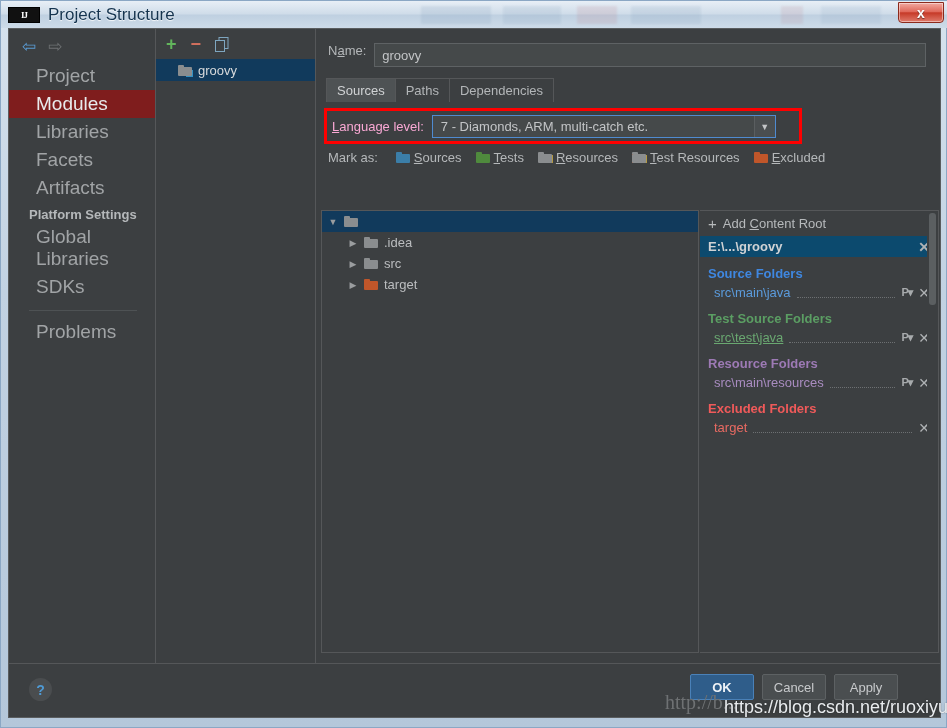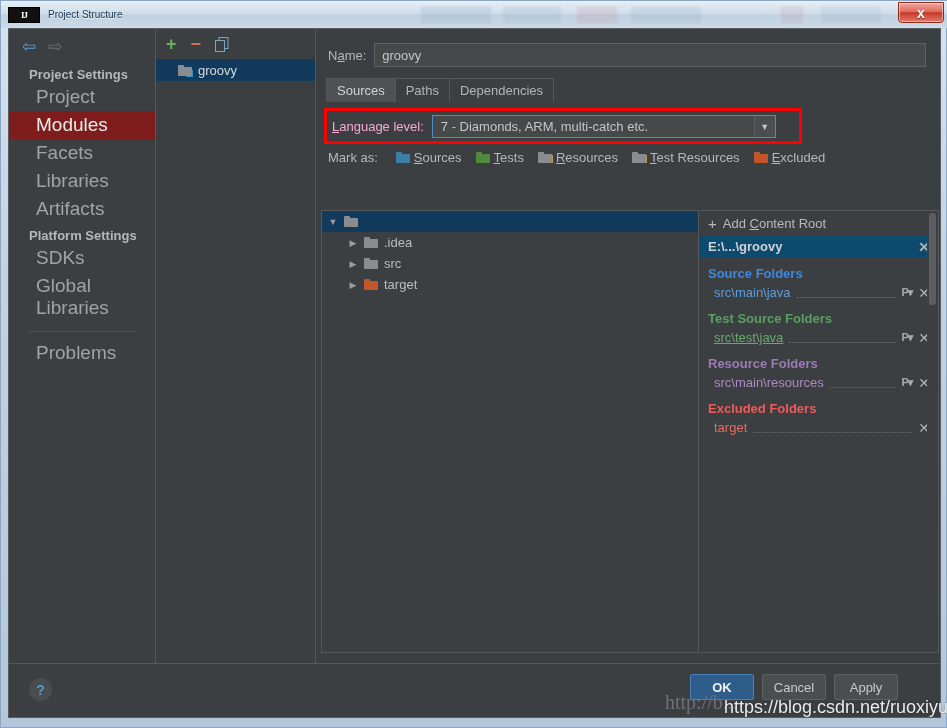--- a/index.html
+++ b/index.html
@@ -40,21 +40,21 @@
     font-weight: bold;
     font-family: "Liberation Serif", serif;
     display: flex;
     align-items: center;
     justify-content: center;
     letter-spacing: -1px;
     flex: 0 0 auto;
   }
   .title-text {
     margin-left: 8px;
-    font-size: 10px;
+    font-size: 17px;
     color: #15344f;
     text-shadow: 0 1px 1px rgba(255,255,255,0.9);
     white-space: nowrap;
   }
   .title-ghost {
     position: absolute;
     left: 420px; top: 5px;
     width: 460px; height: 18px;
     opacity: .35;
     background:
@@ -167,21 +167,21 @@
   
   .main {
     position: absolute;
     left: 307px; top: 0;
     right: 0; height: 634px;
     background: #3c3f41;
   }
 
   .name-row {
     display: flex;
-    align-items: center;
+    align-items: flex-start;
     gap: 8px;
     padding: 14px 14px 0 12px;
   }
   .name-label { color: #b5b8ba; font-size: 13px; white-space: nowrap; }
   .name-label u { text-decoration: underline; }
   .name-input {
     flex: 1;
     height: 24px;
     background: #45494a;
     border: 1px solid #5e6264;
@@ -506,30 +506,29 @@
   </div>
 
   <div class="dialog">
 
     <div class="sidebar">
       <div class="nav-arrows">
         <span class="arrow back">⇦</span>
         <span class="arrow fwd">⇨</span>
       </div>
 
-      <div class="side-group">Project Settings</div>
       <div class="side-item">Project</div>
       <div class="side-item selected">Modules</div>
+      <div class="side-item">Libraries</div>
       <div class="side-item">Facets</div>
-      <div class="side-item">Libraries</div>
       <div class="side-item">Artifacts</div>
 
       <div class="side-group">Platform Settings</div>
+      <div class="side-item">Global Libraries</div>
       <div class="side-item">SDKs</div>
-      <div class="side-item">Global Libraries</div>
 
       <div class="side-sep"></div>
       <div class="side-item">Problems</div>
     </div>
 
     <div class="modules">
       <div class="mod-toolbar">
         <span class="tb-icon tb-plus">+</span>
         <span class="tb-icon tb-minus">−</span>
         <span class="tb-icon tb-copy">

